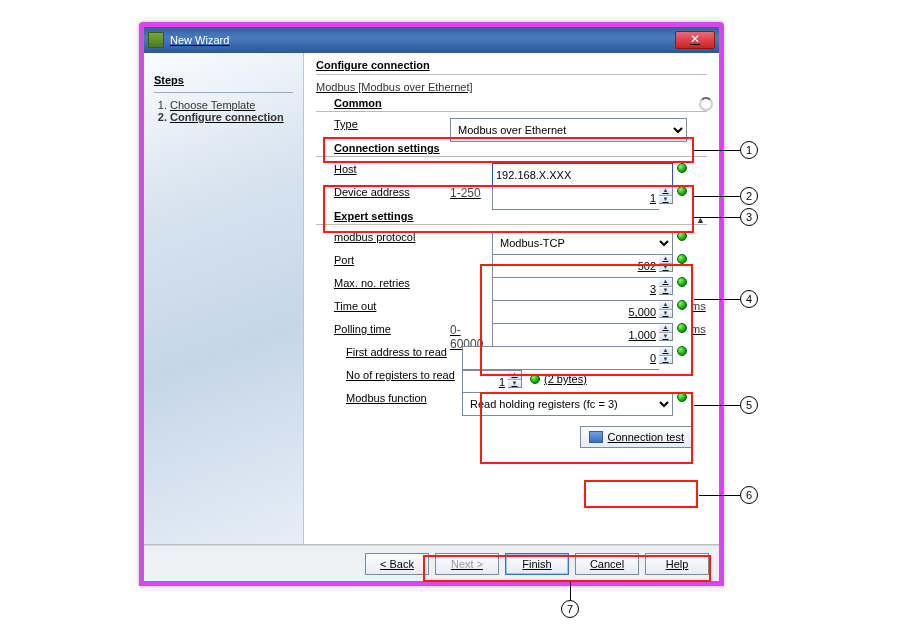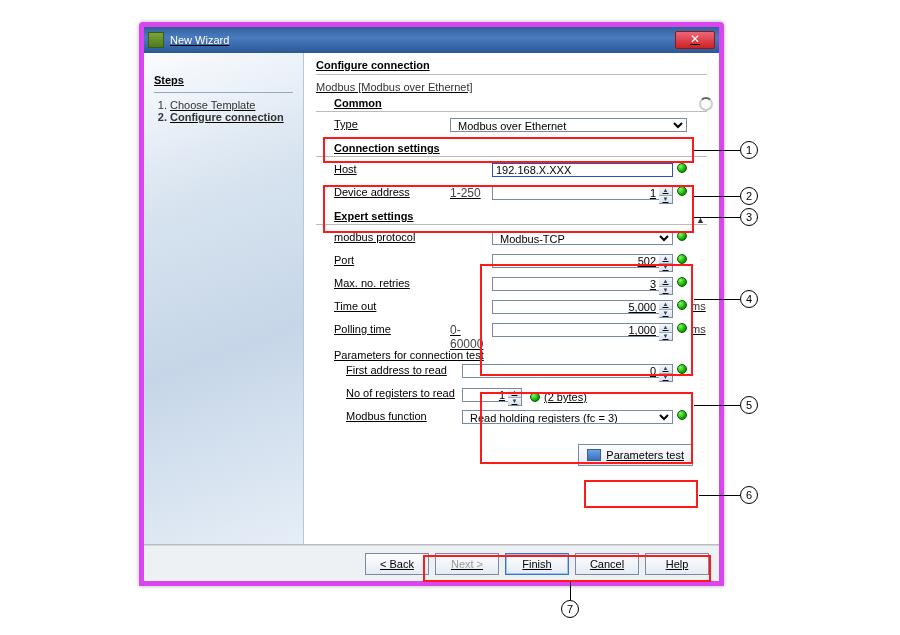--- a/index.html
+++ b/index.html
@@ -18,21 +18,21 @@
 .main { flex:1; padding: 6px 12px 6px 12px; overflow:auto; color:#000; }
 .main h3 { font-weight: bold; margin-bottom: 2px; }
 .main .hsep { height:1px; background:#bbb; margin: 3px 0 6px; }
 .subtitle { color:#333; }
 .section-hd { font-weight:bold; margin: 4px 0 2px 18px; }
 .section-line { height:1px; background:#bbb; margin-bottom: 6px; }
 .row { display:flex; margin: 3px 0 3px 18px; height:20px; }
 .label { width: 116px; color:#000; }
 .hint { width: 42px; color:#444; font-size:12px; }
 .field { flex:1; }
-input[type=text], select { width: 100%; height: 14px; border: 1px solid #7a8aa0; padding: 0 3px; background:#fff; font-size:11px; }
+input[type=text], select { width: 100%; height: 24px; border: 1px solid #7a8aa0; padding: 0 3px; background:#fff; font-size:11px; }
 input.right { text-align:right; padding-right:3px; }
 .spinwrap { display:flex; height:18px; }
 .spinwrap input { flex:1; border-right:none; }
 .spin { width:14px; display:flex; flex-direction:column; border:1px solid #7a8aa0; border-left:none; }
 .spin div { flex:1; background:linear-gradient(#f5f7fb,#d8e0ec); font-size:6px; text-align:center; line-height:7px; cursor:pointer; color:#345; }
 .spin div:first-child { border-bottom:1px solid #9ab; }
 .led { width:10px; height:10px; border-radius:50%; background: radial-gradient(circle at 30% 30%, #7cff5c, #0a9a00 70%); border:1px solid #075e00; margin-left:4px; flex:none; }
 .unit { margin-left:4px; width:16px; color:#333; }
 .collapse-icon { position:absolute; right:14px; margin-top:-16px; font-size:9px; color:#333; }
 .param-label { margin: 6px 0 2px 18px; color:#000; }
@@ -182,21 +182,20 @@
               <div class="spin">
                 <div>▲</div>
                 <div>▼</div>
               </div>
             </div>
           </div>
         <div class="led"></div>
         <div class="unit">ms</div>
       </div>
 
-      <div class="param-label">Parameters for connection test</div>
 
       <div class="row indent">
         <div class="label">First address to read</div>
         <div class="field">
             <div class="spinwrap">
               <input class="right" type="text" value="0" style="">
               <div class="spin">
                 <div>▲</div>
                 <div>▼</div>
               </div>
@@ -223,21 +222,21 @@
       <div class="row indent">
         <div class="label">Modbus function</div>
         <div class="field"><select><option>Read holding registers (fc = 3)</option></select></div>
         <div class="led"></div>
         <div class="unit"></div>
       </div>
 
       <div class="conn-test-wrap">
         <div class="conn-test">
           <div class="cicon"></div>
-          <span>Parameters test</span>
+          <span>Connection test</span>
         </div>
       </div>
     </div>
   </div>
   <div class="footer">
     <button>&lt; Back</button>
     <button disabled="">Next &gt;</button>
     <button class="primary">Finish</button>
     <button>Cancel</button>
     <button>Help</button>

